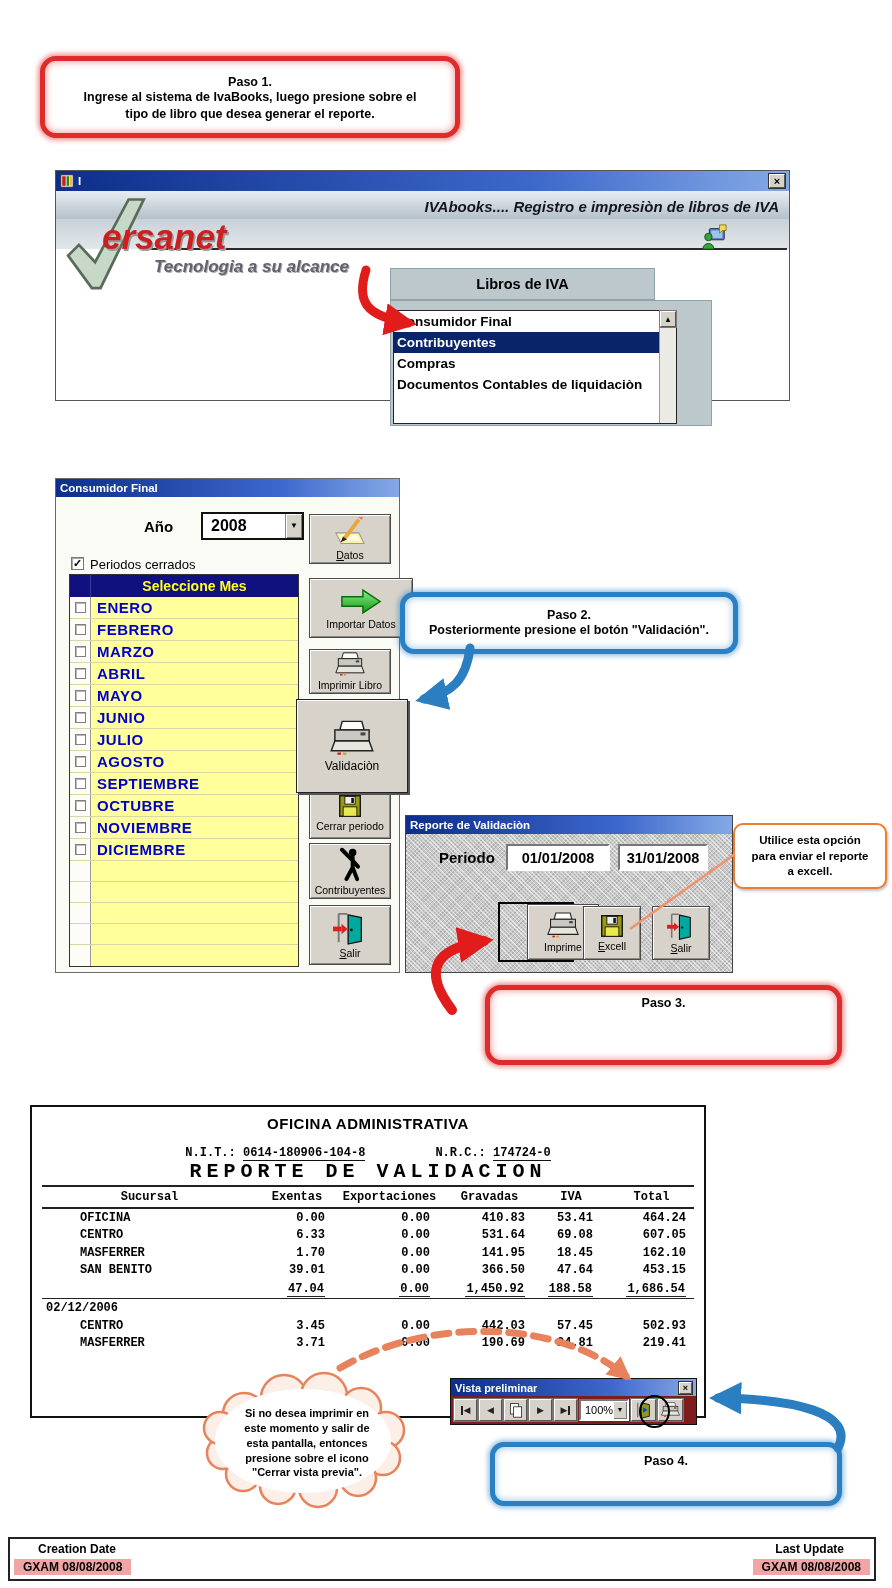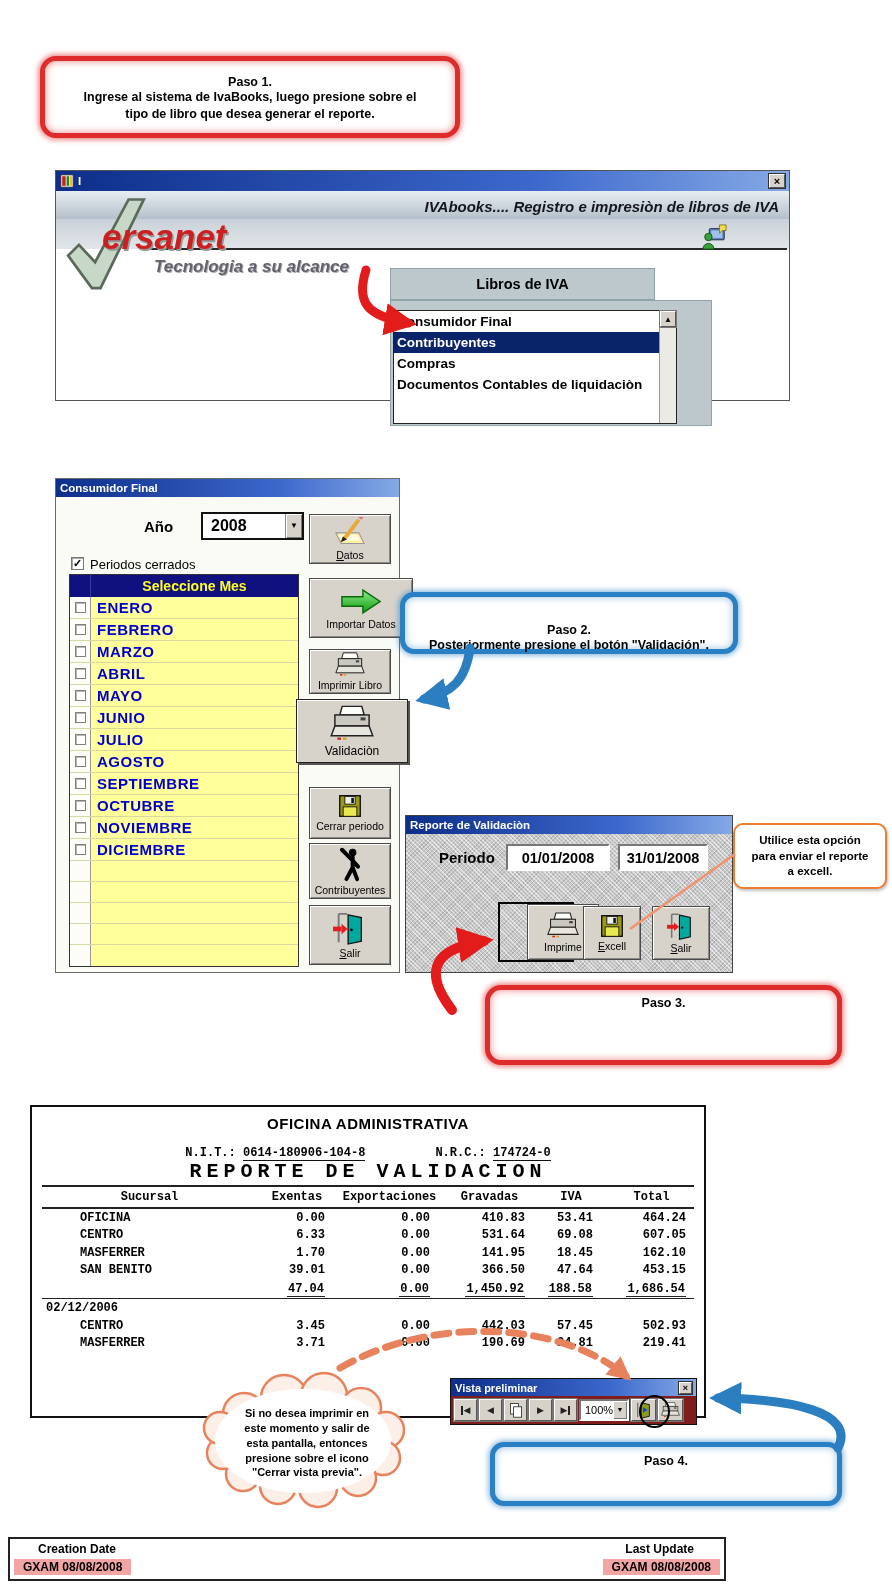--- a/index.html
+++ b/index.html
@@ -114,21 +114,21 @@
     box-shadow:inset 1px 1px 0 #fff, inset -1px -1px 0 #777; }
   .ellipse-mark { position:absolute; left:188px; top:16px; width:31px; height:33px;
     border:2.5px solid #000; border-radius:50%; z-index:12; pointer-events:none; }
 
   
   #cloud { left:196px; top:1366px; width:222px; height:152px; z-index:45; }
   #cloud .cloud-text { position:absolute; left:12px; right:12px; top:40px; text-align:center;
     font-size:11px; font-weight:bold; line-height:1.35; }
 
   
-  #footer { left:8px; top:1537px; width:718px; height:44px; border:2px solid #222; background:#fff;text-align:right; }
+  #footer { left:8px; top:1537px; width:868px; height:44px; border:2px solid #222; background:#fff;text-align:right; }
   .f-label { font-size:12px; font-weight:bold; color:#000; }
   .f-val { font-size:12px; font-weight:bold; background:#F2A5A5; padding:1px 9px; }
 
   .overlay-svg { position:absolute; left:0; top:0; z-index:40; pointer-events:none; }
   .icon-svg { display:block; }
 </style>
 </head>
 <body>
 
 <svg width="0" height="0" style="position:absolute">
@@ -377,21 +377,21 @@
           <use href="#i-green-arrow"></use>
         </svg>
       <span class="blabel">Importar Datos</span>
     </div>
     <div class="abs btn3d" style="left:253px; top:170px; width:82px; height:45px;">
       <svg class="icon-svg" width="30" height="25">
           <use href="#i-printer"></use>
         </svg>
       <span class="blabel">Imprimir Libro</span>
     </div>
-    <div class="abs btn3d" style="left:240px; top:220px; width:112px; height:64px; border:1px solid #222; box-shadow:2px 2px 0 #555, inset 1px 1px 0 #fff; z-index:6;">
+    <div class="abs btn3d" style="left:240px; top:220px; width:112px; height:94px; border:1px solid #222; box-shadow:2px 2px 0 #555, inset 1px 1px 0 #fff; z-index:6;">
       <svg class="icon-svg" width="44" height="37">
           <use href="#i-printer"></use>
         </svg>
       <span class="blabel" style="font-size:12px;">Validaciòn</span>
     </div>
     <div class="abs btn3d" style="left:253px; top:308px; width:82px; height:52px;">
       <svg class="icon-svg" width="24" height="24">
           <use href="#i-floppy"></use>
         </svg>
       <span class="blabel">Cerrar periodo</span>
@@ -403,21 +403,21 @@
       <span class="blabel">Contribuyentes</span>
     </div>
     <div class="abs btn3d" style="left:253px; top:426px; width:82px; height:60px;">
       <svg class="icon-svg" width="34" height="34">
           <use href="#i-door"></use>
         </svg>
       <span class="blabel u-first">Salir</span>
     </div>
   </div>
 
-  <div class="abs callout callout-blue" style="left:400px; top:592px; width:338px; height:62px; padding-top:26px; z-index:20;">
+  <div class="abs callout callout-blue" style="left:400px; top:592px; width:338px; height:62px; padding-top:11px; z-index:20;">
     <div class="cl-title">Paso 2.</div>
     <div class="cl-body pre">Posteriormente presione el botón "Validación".</div>
   </div>
 
   <div class="abs" id="val-win">
     <div class="tbar">
       <span>Reporte de Validaciòn</span>
     </div>
     <div class="abs lbl-bold15" style="left:33px; top:33px;">Periodo</div>
     <div class="abs dinput" style="left:100px; top:28px; width:104px; height:27px;">01/01/2008</div>

